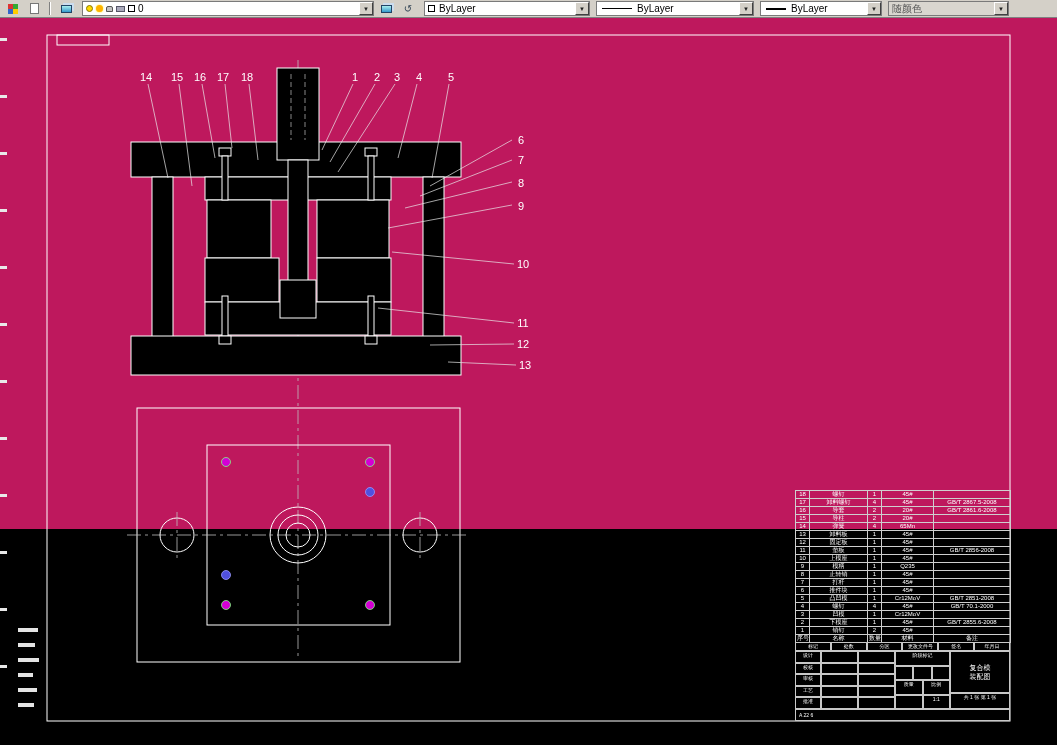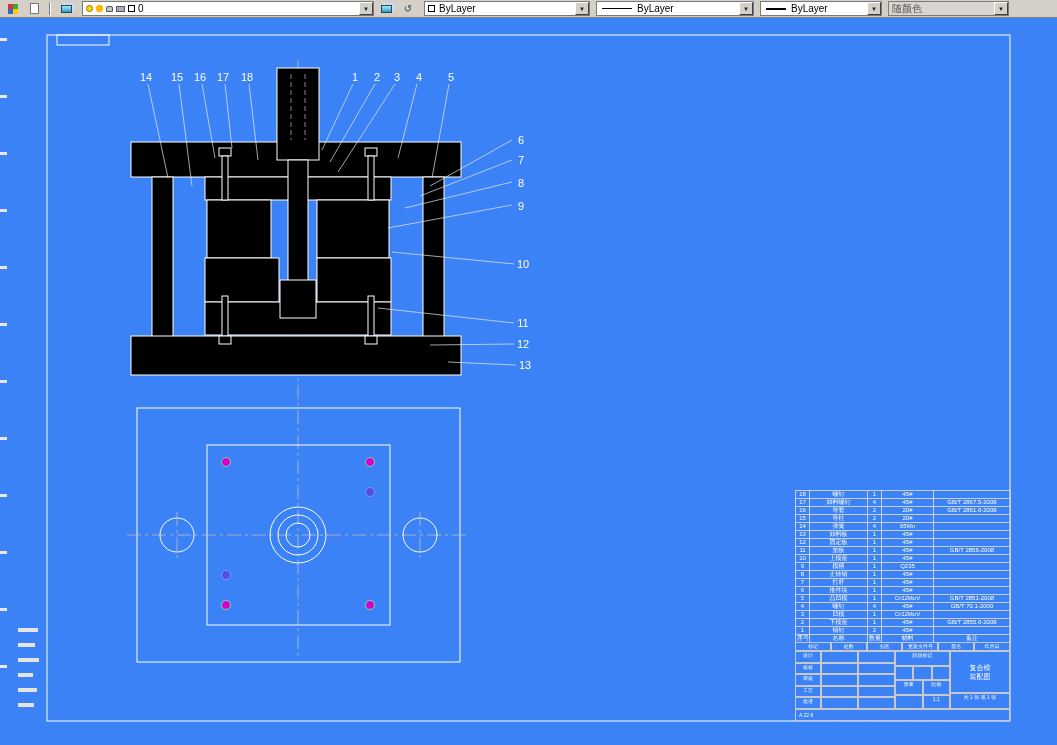--- a/index.html
+++ b/index.html
@@ -32,21 +32,21 @@
   .bulb { width:7px; height:7px; border-radius:50%; background:#ffd900; border:1px solid #887700; }
   .sun  { width:7px; height:7px; border-radius:50%; background:#ffb300; box-shadow:0 0 2px #ffec00; }
   .lock { width:7px; height:6px; background:#c4c4c4; border:1px solid #555; border-radius:2px 2px 0 0; }
   .printer { width:9px; height:6px; background:#aab; border:1px solid #556; }
   .swatch { width:7px; height:7px; background:#fff; border:1px solid #000; }
   .ltglyph { width:30px; border-top:1px solid #000; margin:0 5px 0 2px; }
   .lwglyph { width:20px; border-top:2px solid #000; margin:0 5px 0 2px; }
   .ic-undo { font-size:10px; color:#345; line-height:10px; }
 
   
-  .canvas { position:absolute; top:18px; left:0; width:1057px; height:727px; background:#3b82f6; }
+  .canvas { position:absolute; top:18px; left:0; width:1057px; height:511px; background:#be185d; }
   svg.draw { position:absolute; top:0; left:0; }
   .ln   { fill:none; stroke:#fff; stroke-width:1; }
   .part { stroke:#fff; stroke-width:1; fill:#000; }
   .cl   { stroke:#bdbdbd; stroke-width:0.8; stroke-dasharray:14 4 3 4; fill:none; }
   .hid  { stroke:#a8a8a8; stroke-width:0.8; stroke-dasharray:5 3; }
   .ldr  { stroke:#e9e9e9; stroke-width:0.7; }
   .co   { fill:#fff; font-size:11px; text-anchor:middle; font-family:"Liberation Sans",sans-serif; }
   .dotm { fill:#d400d4; stroke:#7fff7f; stroke-width:0.8; }
   .dotv { fill:#5050e0; stroke:#9a9aff; stroke-width:0.8; }
 

